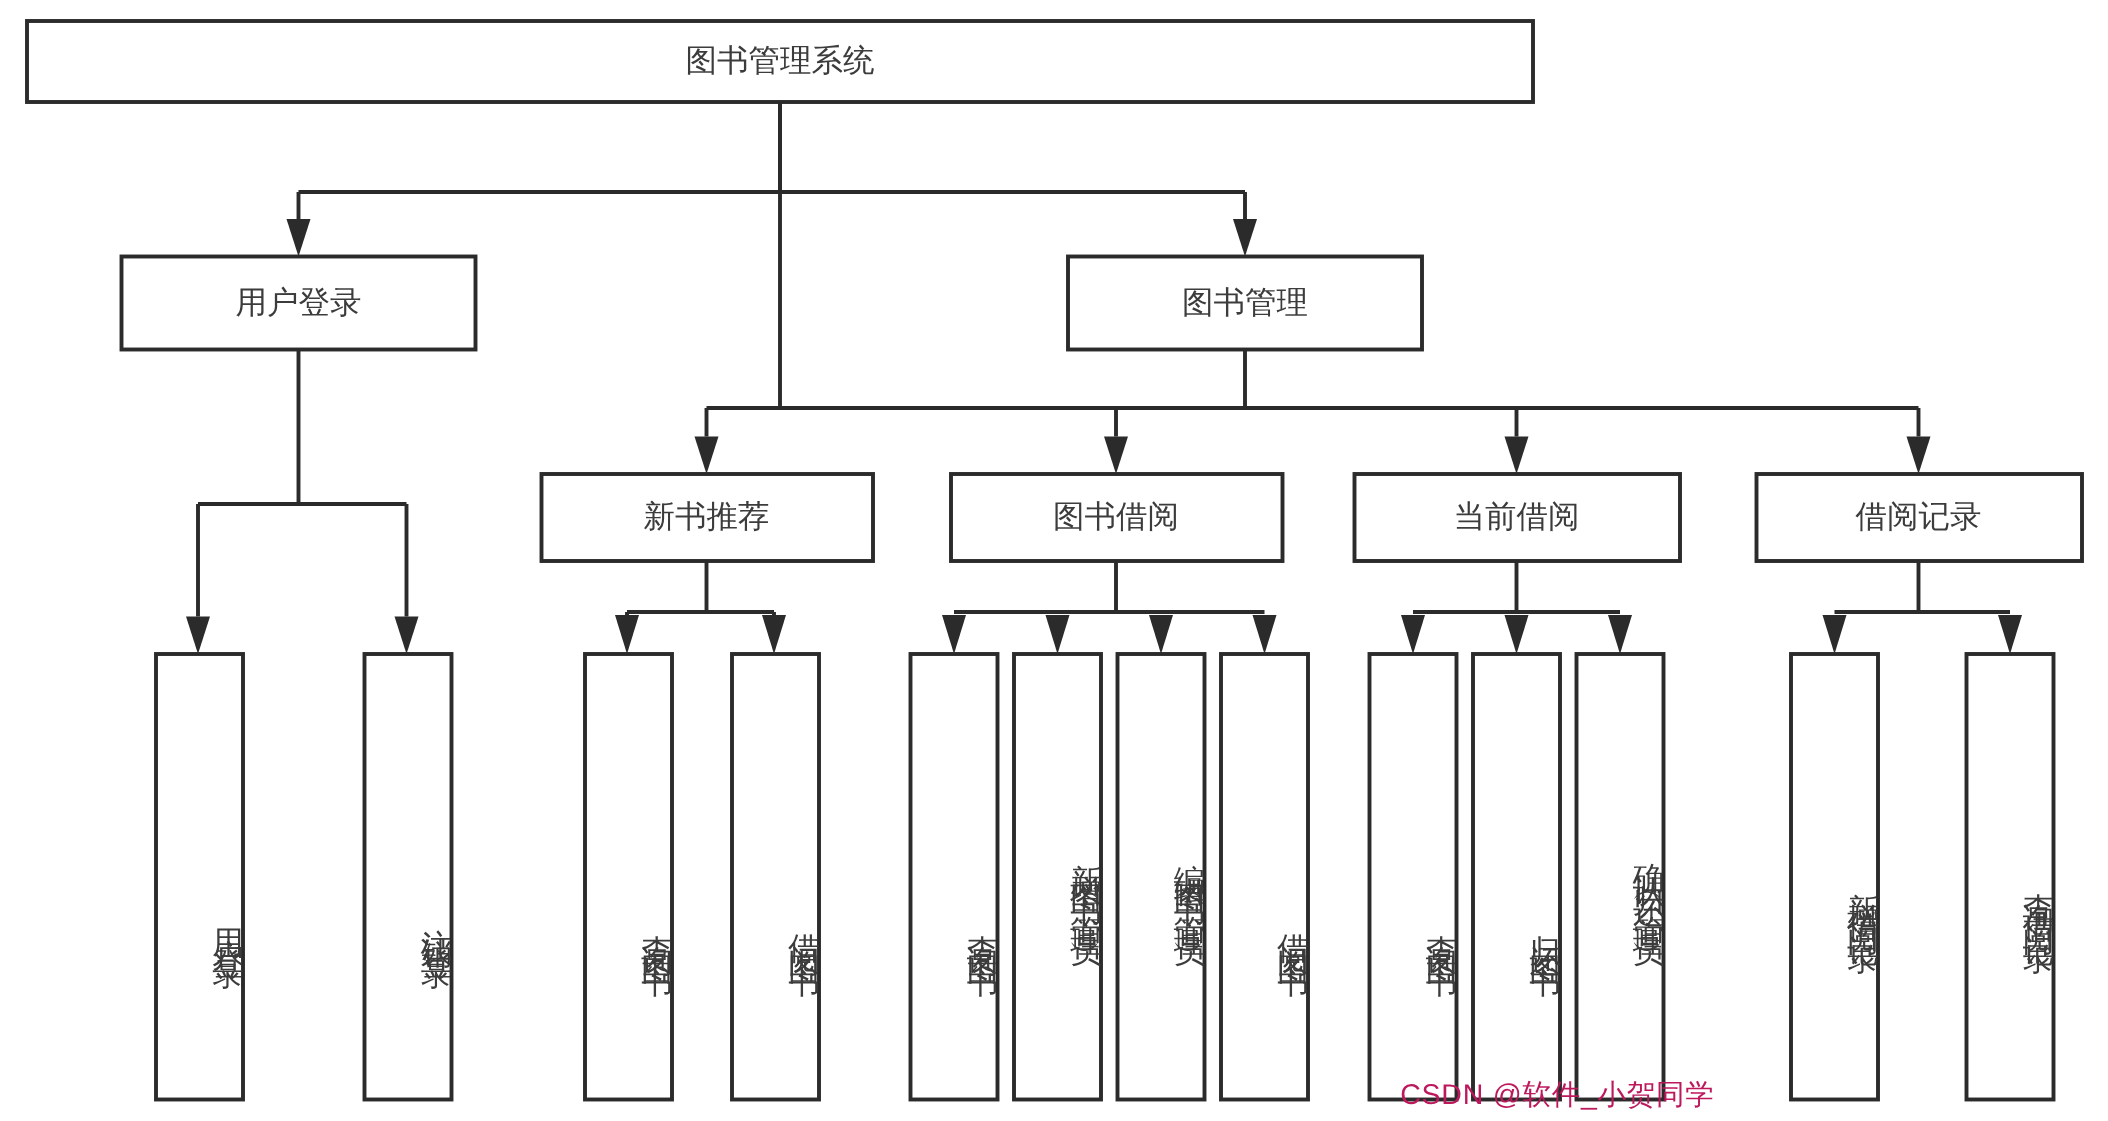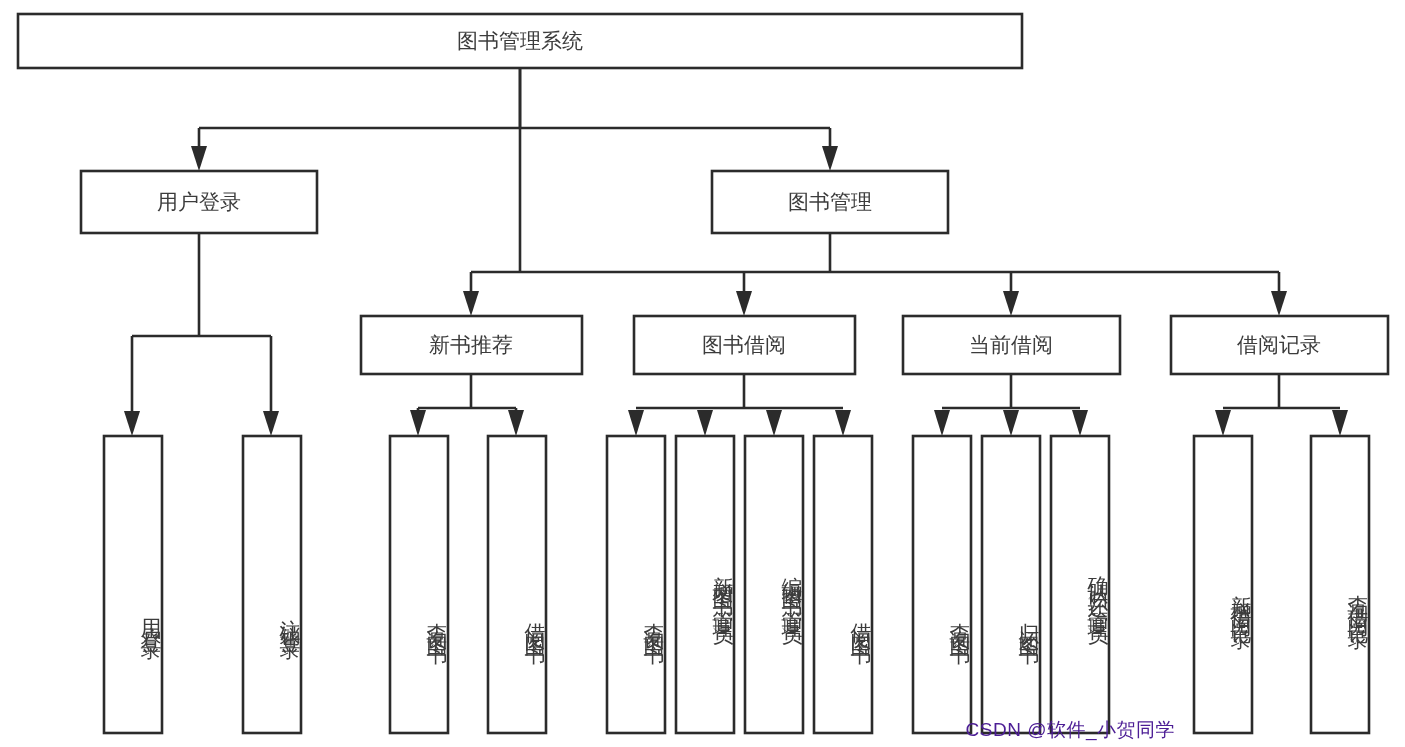--- a/index.html
+++ b/index.html
@@ -11,21 +11,20 @@
     width: 1405px;
     height: 747px;
     font-family: "Liberation Sans", "DejaVu Sans", sans-serif;
     overflow: hidden;
   }
   #diagram-root {
     position: relative;
     width: 1151px;
     height: 747px;
     background: #ffffff;
-    padding-left: 32px;
   }
   svg.diagram-canvas {
     position: absolute;
     left: 0;
     top: 0;
     width: 1405px;
     height: 747px;
     display: block;
   }
   .node-rect {
@@ -60,21 +59,21 @@
     font-size: 21px;
     line-height: 1;
     white-space: nowrap;
     pointer-events: none;
     text-align: center;
   }
   .watermark {
     position: absolute;
     right: 8px;
     bottom: 4px;
-    color: #4c1d95;
+    color: #be185d;
     font-family: "Liberation Sans", "DejaVu Sans", sans-serif;
     font-size: 19px;
     white-space: nowrap;
     letter-spacing: 0.5px;
   }
 </style>
 </head>
 <body>
 
 <div id="diagram-root">

